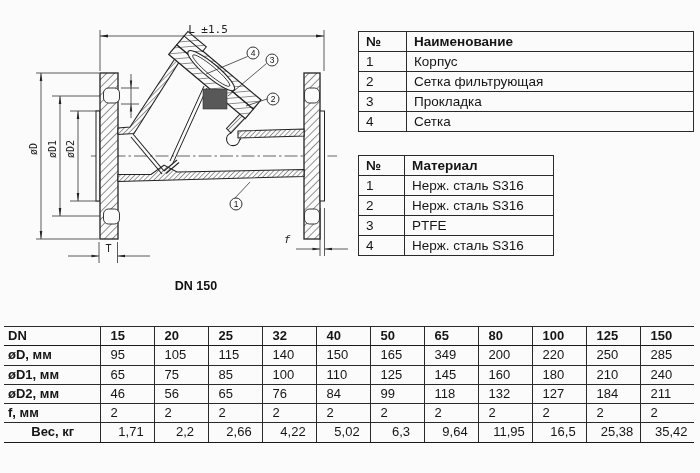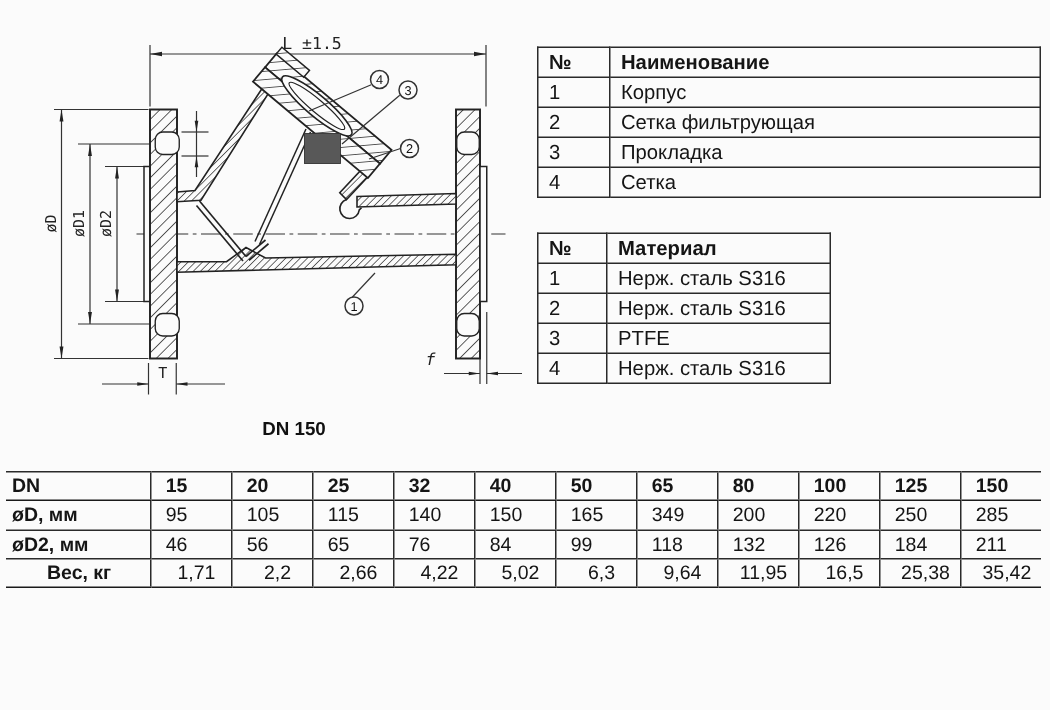--- a/index.html
+++ b/index.html
@@ -20,21 +20,21 @@
     border:1.4px solid #2a2a2a;
     font-size:13.5px; line-height:1.15;
     padding:1px 7px; height:17px;
     white-space:nowrap; overflow:hidden;
   }
   .box-table td.hd { font-weight:bold; }
   #parts-table { left:358px; top:15px;  width:336px; }
   #materials-table { left:358px; top:139px; width:196px; }
 
   
-  #dims-table { left:4px; top:298px; width:690px; }
+  #dims-table { left:4px; top:310px; width:690px; }
   #dims-table td {
     font-size:13px; line-height:1.1;
     padding:2px 2px 2px 10px; height:13.5px;
     border-bottom:1.1px solid #2a2a2a;
     white-space:nowrap; overflow:hidden;
   }
   #dims-table td.lbl { font-weight:bold; padding-left:4px; }
   #dims-table td.val { border-left:1.1px solid #2a2a2a; }
   #dims-table tr:first-child td { border-top:1.6px solid #2a2a2a; border-bottom:1.8px solid #1a1a1a; font-weight:bold; }
   #dims-table tr:last-child td { border-bottom:1.8px solid #1a1a1a;text-align:center; }
@@ -266,32 +266,60 @@
           <td class="val">140</td>
           <td class="val">150</td>
           <td class="val">165</td>
           <td class="val">349</td>
           <td class="val">200</td>
           <td class="val">220</td>
           <td class="val">250</td>
           <td class="val">285</td>
         </tr>
         <tr>
+          <td class="lbl">øD1, мм</td>
+          <td class="val">65</td>
+          <td class="val">75</td>
+          <td class="val">85</td>
+          <td class="val">100</td>
+          <td class="val">110</td>
+          <td class="val">125</td>
+          <td class="val">145</td>
+          <td class="val">160</td>
+          <td class="val">180</td>
+          <td class="val">210</td>
+          <td class="val">240</td>
+        </tr>
+        <tr>
           <td class="lbl">øD2, мм</td>
           <td class="val">46</td>
           <td class="val">56</td>
           <td class="val">65</td>
           <td class="val">76</td>
           <td class="val">84</td>
           <td class="val">99</td>
           <td class="val">118</td>
           <td class="val">132</td>
-          <td class="val">126</td>
+          <td class="val">127</td>
           <td class="val">184</td>
           <td class="val">211</td>
+        </tr>
+        <tr>
+          <td class="lbl">f, мм</td>
+          <td class="val">2</td>
+          <td class="val">2</td>
+          <td class="val">2</td>
+          <td class="val">2</td>
+          <td class="val">2</td>
+          <td class="val">2</td>
+          <td class="val">2</td>
+          <td class="val">2</td>
+          <td class="val">2</td>
+          <td class="val">2</td>
+          <td class="val">2</td>
         </tr>
         <tr>
           <td class="lbl">Вес, кг</td>
           <td class="val">1,71</td>
           <td class="val">2,2</td>
           <td class="val">2,66</td>
           <td class="val">4,22</td>
           <td class="val">5,02</td>
           <td class="val">6,3</td>
           <td class="val">9,64</td>

